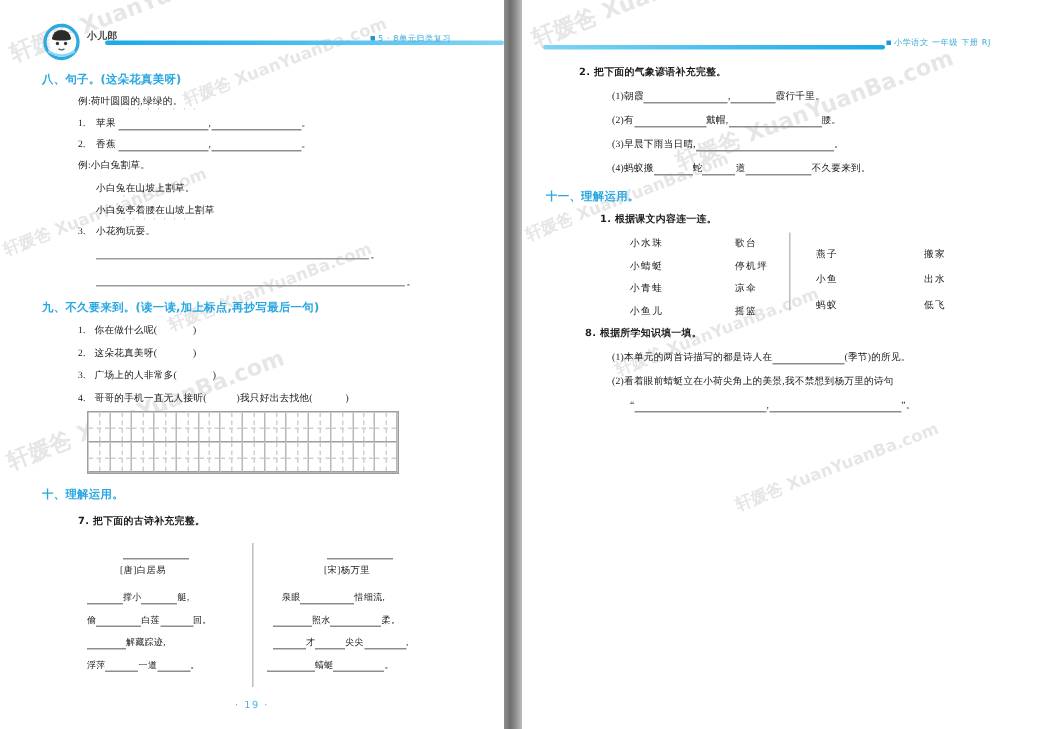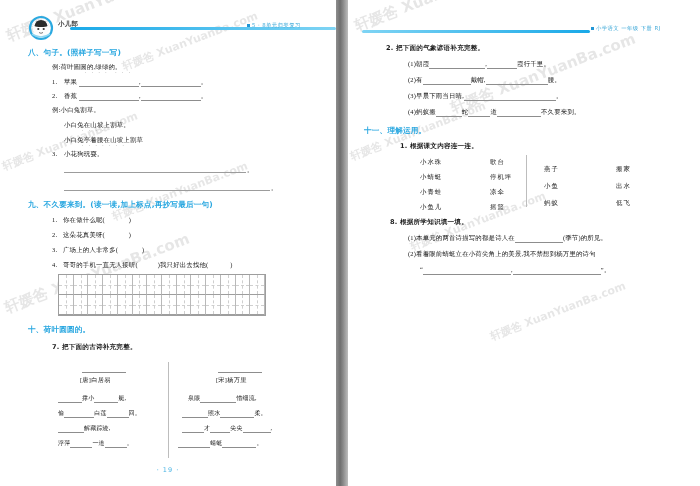--- a/index.html
+++ b/index.html
@@ -178,21 +178,21 @@
         <circle cx="17.7" cy="15" r="1.1" fill="#333"></circle>
         <path d="M13 18.5 q2 1.6 4 0" stroke="#555" stroke-width="0.8" fill="none"></path>
         <path d="M6 20 q9 6 18 0" stroke="#8fd6f2" stroke-width="1.6" fill="none"></path>
       </svg>
     </div>
     <div class="mascot-label">小儿郎</div>
     <div class="hdr-rule" style="left:70px; top:27px; width:266px;"></div>
     <div class="hdr-dot" style="left:247px;"></div>
     <div class="hdr-txt" style="left:252px;">5 · 8单元归类复习</div>
 
-    <div class="sec-head" style="left:28px; top:48px;">八、句子。(照样子写一写)</div>
+    <div class="sec-head" style="left:28px; top:48px;">八、句子。(这朵花真美呀)</div>
 
     <div class="line" style="left:52px; top:63px;">例:荷叶圆圆的,绿绿的。</div>
     <div class="dots" style="left:85px; top:69.5px;">· · · ·&nbsp;&nbsp;· · ·</div>
 
     <div class="line" style="left:52px; top:78px;">
       <span>1.</span>
       <span style="margin-left:5px">苹果</span>
       <span class="ul" style="width:60px"></span>,<span class="ul" style="width:60px"></span>。
     </div>
 
@@ -268,21 +268,21 @@
         <div class="cell"></div>
         <div class="cell"></div>
         <div class="cell"></div>
         <div class="cell"></div>
         <div class="cell"></div>
         <div class="cell"></div>
         <div class="cell"></div>
         <div class="cell"></div>
       </div>
 
-    <div class="sec-head" style="left:28px; top:325px;">十、荷叶圆圆的。</div>
+    <div class="sec-head" style="left:28px; top:325px;">十、理解运用。</div>
     <div class="sub-head" style="left:52px; top:343px;">7. 把下面的古诗补充完整。</div>
 
     <div class="vdiv" style="left:168px; top:362px; height:96px;"></div>
 
     <div class="poem-title-blank" style="left:82px; top:372px; width:44px;"></div>
     <div class="poem-author" style="left:80px; top:376px;">[唐]白居易</div>
 
     <div class="line sm" style="left:58px; top:394px;">
       <span class="ul" style="width:24px"></span><span>撑小</span><span class="ul" style="width:24px"></span><span>艇,</span>
     </div>

